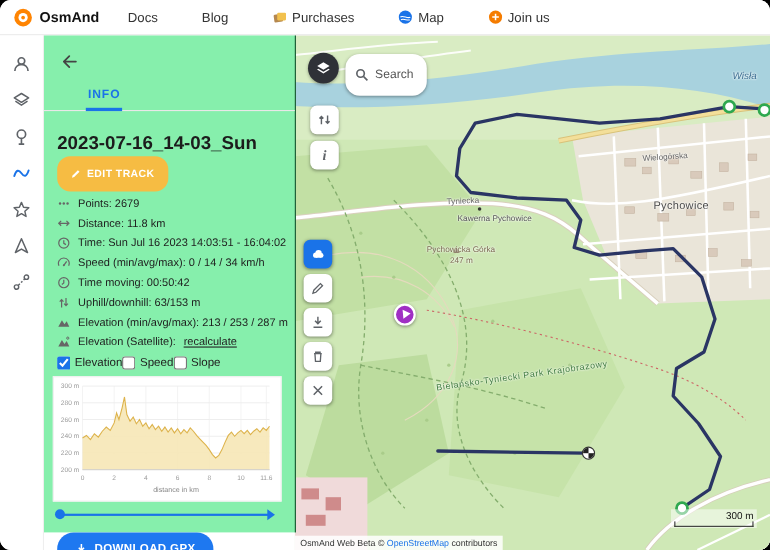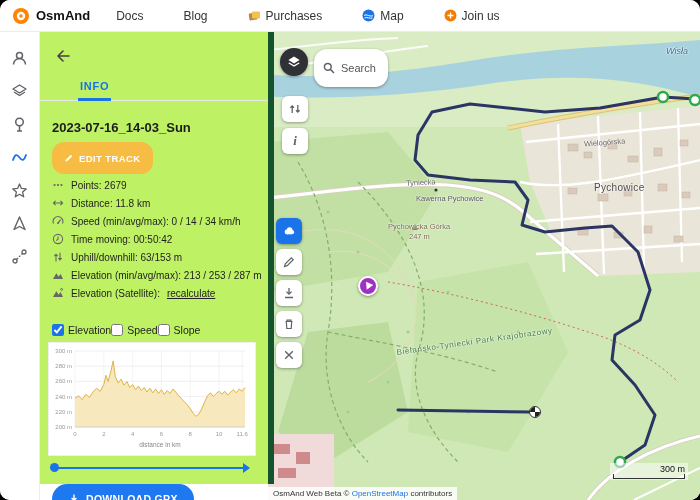--- a/index.html
+++ b/index.html
@@ -12,25 +12,25 @@
   .nav-items a{display:flex;align-items:center;gap:5px;text-decoration:none;color:#333;cursor:pointer;}
 
   
   .rail{position:absolute;top:32px;left:0;width:40px;bottom:0;background:#fff;border-right:1px solid #eee;z-index:30;display:flex;flex-direction:column;align-items:center;padding-top:10px;box-sizing:border-box;}
   .rail-btn{width:40px;height:33px;display:flex;align-items:center;justify-content:center;background:none;border:none;cursor:pointer;padding:0;}
   .rail-bottom{position:absolute;bottom:6px;left:0;width:40px;text-align:center;}
   .status-dot{display:inline-block;width:7px;height:7px;border-radius:50%;border:2px solid #2ea84f;background:#fff;}
   .menu-link{display:block;font-size:10.5px;color:#1a73e8;margin-top:5px;text-decoration:none;cursor:pointer;}
 
   
-  .panel{position:absolute;top:32px;left:40px;width:228px;bottom:16px;background:#bef264;border-right:6px solid #14532d;z-index:20;}
+  .panel{position:absolute;top:32px;left:40px;width:228px;bottom:16px;background:#86efac;border-right:1px solid #14532d;z-index:20;}
   .back{position:absolute;top:12px;left:10px;width:26px;height:26px;background:none;border:none;cursor:pointer;padding:0;}
   .tabs{position:absolute;top:46px;left:0;right:0;height:22px;border-bottom:1px solid #e8e8e8;}
   .tab{position:absolute;left:38px;bottom:-1px;padding:0 2px 6px;font-size:11px;font-weight:bold;letter-spacing:.8px;color:#1a73e8;border-bottom:3px solid #1a73e8;cursor:pointer;}
-  .title{position:absolute;top:88px;left:12px;margin:0;font-size:13px;font-weight:700;color:#1c1c1c;}
+  .title{position:absolute;top:88px;left:12px;margin:0;font-size:17px;font-weight:700;color:#1c1c1c;}
   .edit-btn{position:absolute;top:110px;left:12px;height:32px;display:inline-flex;align-items:center;gap:5px;padding:0 12px;background:#f6bc43;border:none;border-radius:12px;color:#fff;font-size:9.5px;font-weight:bold;letter-spacing:.4px;cursor:pointer;}
   .stats{position:absolute;top:144px;left:12px;right:4px;}
   .stat{display:flex;align-items:center;gap:7px;height:18px;font-size:10px;color:#1e1e1e;white-space:nowrap;}
   .stat svg{flex:0 0 auto;}
   .recalc{color:#222;text-decoration:underline;cursor:pointer;}
   .checks{position:absolute;top:292px;left:12px;display:flex;font-size:10.5px;color:#222;}
   .checks label{display:flex;align-items:center;gap:4px;cursor:pointer;}
   .checks input{width:12px;height:12px;accent-color:#1a73e8;margin:0;}
   .chart{position:absolute;top:310px;left:8px;width:206px;border:1px solid #efefef;background:#fff;}
   .chart svg{display:block;}
@@ -181,20 +181,27 @@
             <circle cx="6" cy="6" r="1.1" fill="#666"></circle>
             <circle cx="9.4" cy="6" r="1.1" fill="#666"></circle>
           </svg>
         <span>Points: 2679</span>
         </div>
       <div class="stat">
         <svg width="12" height="12" viewBox="0 0 12 12">
             <path d="M1.5 6 H10.5 M3.6 3.8 L1.4 6 3.6 8.2 M8.4 3.8 L10.6 6 8.4 8.2" stroke="#666" stroke-width="1.1" fill="none"></path>
           </svg>
         <span>Distance: 11.8 km</span>
+        </div>
+      <div class="stat">
+        <svg width="12" height="12" viewBox="0 0 12 12">
+            <circle cx="6" cy="6" r="4.6" stroke="#666" stroke-width="1.1" fill="none"></circle>
+            <path d="M6 3.4 V6.2 L8 7.4" stroke="#666" stroke-width="1.1" fill="none"></path>
+          </svg>
+        <span>Time: Sun Jul 16 2023 14:03:51 - 16:04:02</span>
         </div>
       <div class="stat">
         <svg width="12" height="12" viewBox="0 0 12 12">
             <path d="M1.6 8.6 A4.9 4.9 0 1 1 10.4 8.6" stroke="#666" stroke-width="1.1" fill="none"></path>
             <path d="M6 8.2 L8.6 4.6" stroke="#666" stroke-width="1.2"></path>
             <circle cx="6" cy="8.2" r=".9" fill="#666"></circle>
           </svg>
         <span>Speed (min/avg/max): 0 / 14 / 34 km/h</span>
         </div>
       <div class="stat">
@@ -370,21 +377,21 @@
       <clipPath id="fin">
           <circle cx="267" cy="380" r="5"></circle>
         </clipPath>
       <circle cx="267" cy="380" r="5.5" fill="#fff" stroke="#333" stroke-width="1"></circle>
       <g clip-path="url(#fin)" fill="#222">
         <rect x="262" y="375" width="5" height="5"></rect>
           <rect x="267" y="380" width="5" height="5"></rect>
       </g>
     </svg>
 
-    <span class="mlabel lab-wisla" style="left:398px;top:14px">Wisła</span>
+    <span class="mlabel lab-wisla" style="left:398px;top:32px">Wisła</span>
     <span class="mlabel lab-street rot-4" style="left:316px;top:106px">Wielogórska</span>
     <span class="mlabel lab-suburb" style="left:326px;top:150px">Pychowice</span>
     <span class="mlabel" style="left:148px;top:162px;font-size:7.5px">Kawerna Pychowice</span>
     <span class="mlabel lab-peak" style="left:120px;top:190px">Pychowicka Górka</span>
     <span class="mlabel lab-peak" style="left:141px;top:200px">247 m</span>
     <span class="mlabel lab-park" style="left:128px;top:305px">Bielańsko-Tyniecki Park Krajobrazowy</span>
     <span class="mlabel lab-street rot-3" style="left:138px;top:146px">Tyniecka</span>
 
     <div class="purple-marker"></div>
 

